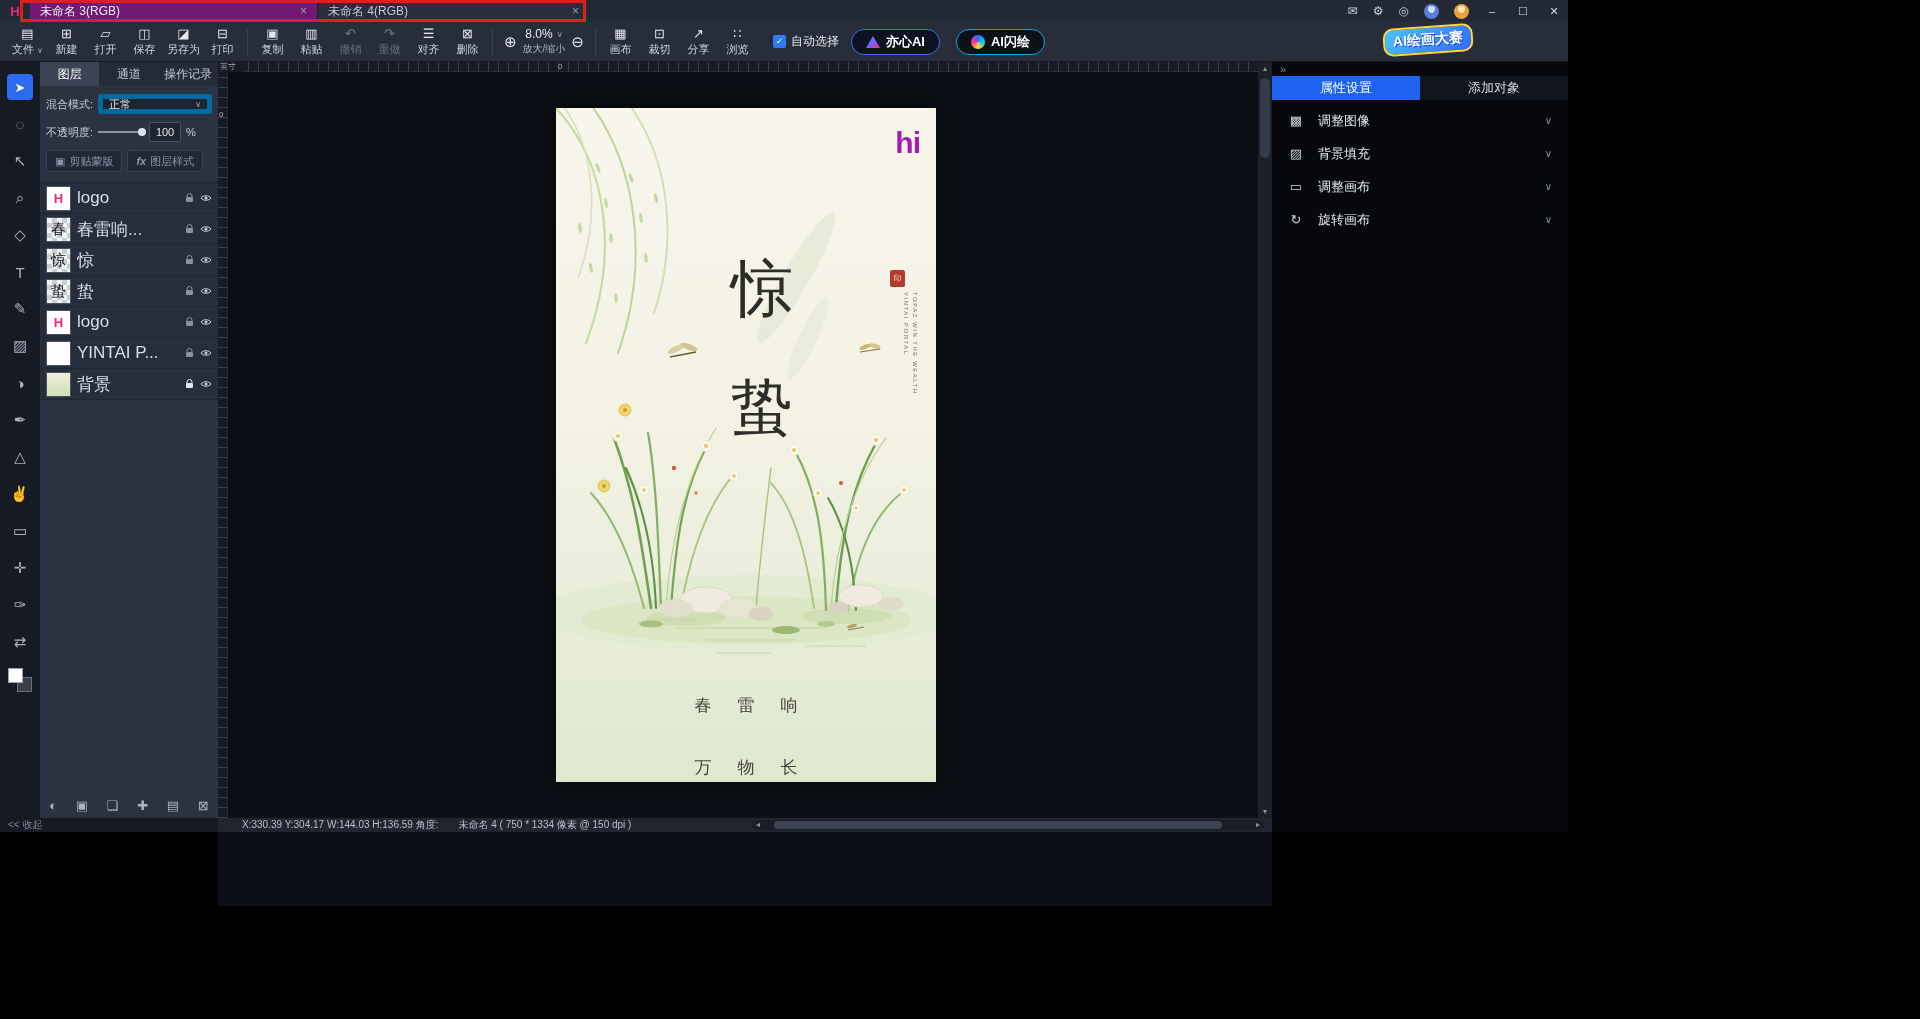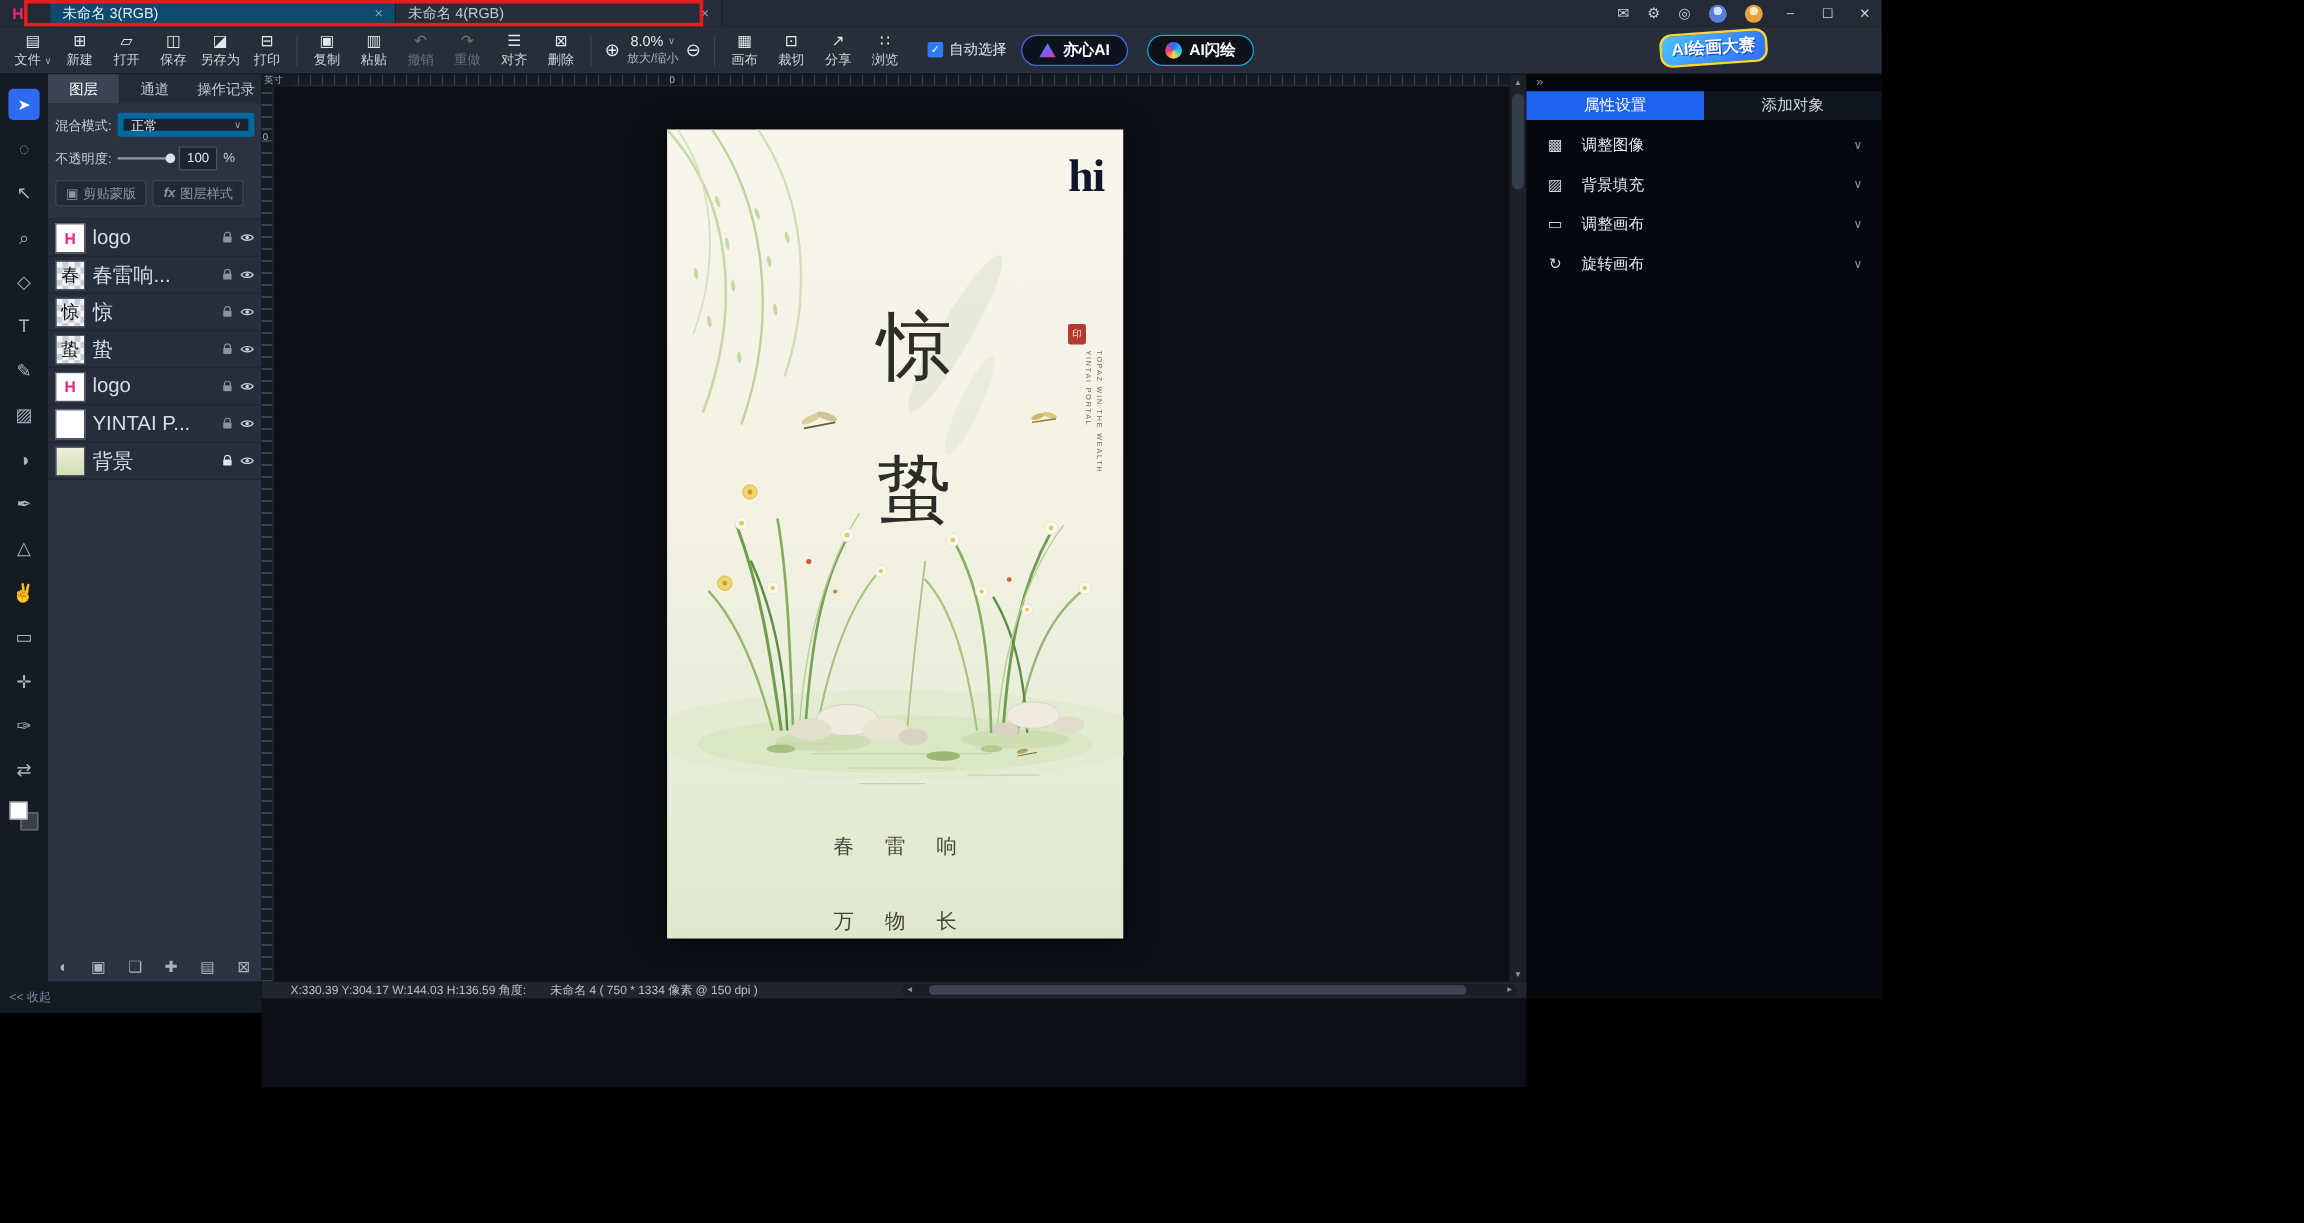--- a/index.html
+++ b/index.html
@@ -4,21 +4,21 @@
 <style>
   * { margin:0; padding:0; box-sizing:border-box; }
   html,body { width:1920px; height:1019px; }
   body { background:#000; font-family:"Liberation Sans", sans-serif; position:relative; overflow:hidden; }
   .app { position:absolute; left:0; top:0; width:1568px; height:832px; background:#10131a; }
 
   
   .titlebar { position:absolute; left:0; top:0; width:1568px; height:22px; background:#232935; display:flex; align-items:center; }
   .app-logo { width:30px; text-align:center; color:#f0267c; font-weight:bold; font-size:13px; }
   .doc-tab { height:22px; display:flex; align-items:center; padding:0 10px; font-size:12px; gap:10px; border-right:1px solid #1a1f29; }
-  .tab-active { background:#0c4a6e; color:#e9edf4; width:288px;margin-left:12px; }
+  .tab-active { background:#701a75; color:#e9edf4; width:288px; }
   .tab-idle { background:#272d3a; color:#c3c9d6; width:272px; }
   .doc-tab .close { margin-left:auto; color:#98a0b0; font-size:12px; }
   .tb-right { margin-left:auto; display:flex; align-items:center; gap:15px; padding-right:6px; }
   .tb-ic { color:#c9cfda; font-size:12px; }
   .avatar { width:15px; height:15px; border-radius:50%; }
   .avatar-user { background:radial-gradient(circle at 50% 35%, #cfe0ff 0 28%, #5a7dd8 30%); }
   .avatar-vip { background:radial-gradient(circle at 50% 35%, #ffe9b8 0 28%, #e8a23c 30%); }
   .win-btn { color:#cfd5df; font-size:11px; width:16px; text-align:center; }
   .red-box { position:absolute; left:20px; top:0; width:566px; height:22px; border:3px solid #e11d1d; z-index:40; pointer-events:none; }
 
@@ -82,21 +82,21 @@
   .v-ruler { position:absolute; left:0; top:10px; width:10px; height:746px; background:#171b24; border-right:1px solid #262c38; background-image:repeating-linear-gradient(0deg,#39404e 0 1px,transparent 1px 10px); }
   .ruler-corner { position:absolute; left:0; top:0; width:26px; height:10px; background:#171b24; font-size:8px; color:#9aa2b2; line-height:10px; padding-left:2px; z-index:5; white-space:nowrap; }
   .ruler-zero-h { position:absolute; left:340px; top:0; font-size:8px; color:#aab2c2; z-index:4; }
   .ruler-zero-v { position:absolute; left:1px; top:48px; font-size:8px; color:#aab2c2; z-index:4; }
   .vscroll { position:absolute; right:0; top:0; width:14px; height:756px; background:#1b2029; display:flex; flex-direction:column; align-items:center; justify-content:space-between; font-size:8px; color:#8a92a2; padding:2px 0; }
   .vthumb { position:absolute; right:2px; top:16px; width:10px; height:80px; background:#343b49; border-radius:5px; }
 
   
   .poster { position:absolute; left:338px; top:46px; width:380px; height:674px; box-shadow:0 0 22px rgba(0,0,0,.65); background:#f6f4e8; }
   .poster svg.illus { position:absolute; inset:0; }
-  .p-logo { position:absolute; right:16px; top:20px; font-size:38px; font-weight:800; color:#0f172a; line-height:1; letter-spacing:-1px;font-family:Liberation Serif, serif; }
+  .p-logo { position:absolute; right:16px; top:20px; font-size:30px; font-weight:800; color:#a21caf; line-height:1; letter-spacing:-1px; }
   .p-char { position:absolute; left:16px; width:100%; text-align:center; font-size:62px; color:#2d2d28; font-family:"DejaVu Serif", serif; line-height:1; }
   .p-char-1 { top:150px; }
   .p-char-2 { top:268px; }
   .p-seal { position:absolute; left:334px; top:162px; width:15px; height:17px; background:#b43a2e; border-radius:2px; color:#f6e8dc; font-size:8px; display:flex; align-items:center; justify-content:center; font-family:"DejaVu Serif", serif; }
   .p-side { position:absolute; left:347px; top:184px; display:flex; gap:3px; }
   .p-side span { writing-mode:vertical-rl; font-size:6px; letter-spacing:1.5px; color:#72705c; }
   .p-slogan { position:absolute; left:0; width:100%; text-align:center; font-size:17px; color:#45443c; font-family:"DejaVu Serif", serif; letter-spacing:26px; transform:translateX(13px); }
   .p-slogan-1 { top:586px; }
   .p-slogan-2 { top:648px; }
 
@@ -106,21 +106,21 @@
   .rp-tabs { position:absolute; left:0; top:14px; width:296px; height:24px; display:flex; }
   .rp-tab { flex:1; display:flex; align-items:center; justify-content:center; font-size:13px; }
   .rp-tab-active { background:#1e63f0; color:#fff; }
   .rp-tab-idle { background:#11151d; color:#cfd5e0; }
   .rp-items { position:absolute; left:0; top:42px; width:296px; }
   .rp-item { height:33px; display:flex; align-items:center; padding:0 16px; gap:14px; color:#e4e8ef; font-size:13px; }
   .rp-item .ric { color:#ccd2dc; font-size:13px; width:16px; text-align:center; }
   .rp-item .chev { margin-left:auto; color:#8a92a2; font-size:10px; }
 
   
-  .status-left { position:absolute; left:0; top:818px; width:218px; height:26px; background:#161a23; color:#8088a0; font-size:10px; display:flex; align-items:center; padding-left:8px; }
+  .status-left { position:absolute; left:0; top:818px; width:218px; height:14px; background:#161a23; color:#8088a0; font-size:10px; display:flex; align-items:center; padding-left:8px; }
   .status { position:absolute; left:218px; top:818px; width:1054px; height:14px; background:#20252f; color:#b8bfcc; font-size:10px; display:flex; align-items:center; gap:20px; padding-left:24px; }
   .hscroll { position:absolute; left:534px; top:2px; width:512px; height:10px; background:#191d26; border-radius:5px; }
   .hthumb { position:absolute; left:22px; top:1px; width:448px; height:8px; background:#3d4555; border-radius:4px; }
   .harrow { position:absolute; top:0; width:12px; height:10px; color:#8a92a2; font-size:8px; line-height:10px; text-align:center; }
 </style>
 </head>
 <body>
 
 <div class="app">
 

